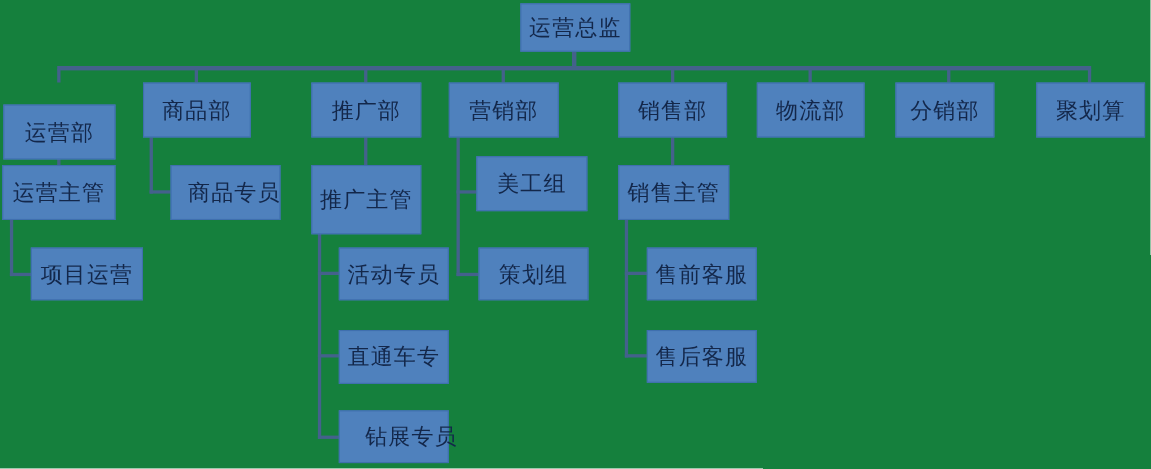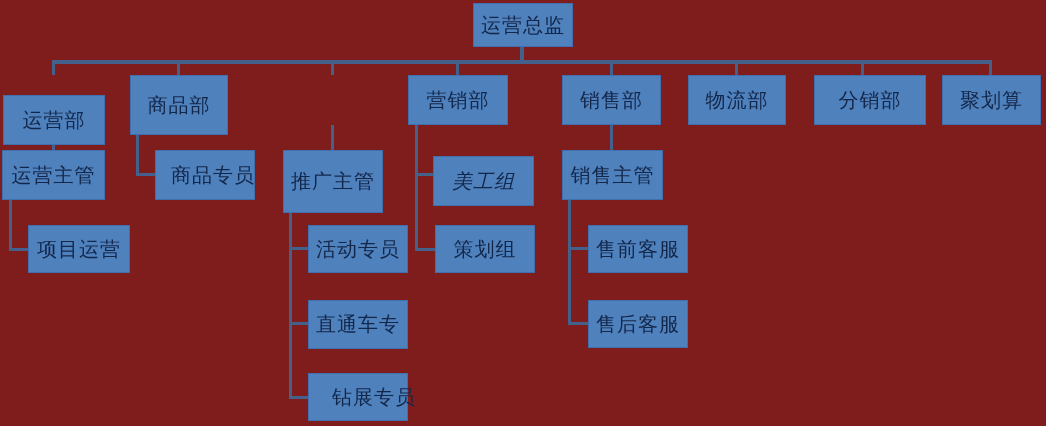--- a/index.html
+++ b/index.html
@@ -1,19 +1,19 @@
 <!DOCTYPE html>
 <html style="--box_fill: #4f81bd; --box_border: #3f6fae; --line: #44618c; --text: #13274a;"><head>
 <meta charset="utf-8">
 <style>
   html,body{margin:0;padding:0;background:#ffffff;}
   #canvas{
     position:relative;
     width:1046px;height:426px;
-    background:#7f1d1d;
+    background:#15803d;
     font-family:"DejaVu Serif","Liberation Serif",serif;
     overflow:hidden;
     text-align:center;
   }
   .node{
     position:absolute;
     background:var(--box_fill,#4f81bd);
     border:1px solid var(--box_border,#3f6fae);
     box-sizing:border-box;
     color:var(--text,#13274a);
@@ -22,31 +22,31 @@
     letter-spacing:1px;
     white-space:nowrap;
   }
   .line{
     position:absolute;
     background:var(--line,#44618c);
   }
   
   .n-director{left:473px;top:3px;width:100px;height:44px;}
   .n-dept-yunying{left:3px;top:75px;width:102px;height:50px;margin-top:20px;}
-  .n-dept-shangpin{left:130px;top:75px;width:98px;height:60px;}
+  .n-dept-shangpin{left:130px;top:75px;width:98px;height:50px;}
   .n-dept-tuiguang{left:283px;top:75px;width:100px;height:50px;}
   .n-dept-yingxiao{left:408px;top:75px;width:100px;height:50px;}
   .n-dept-xiaoshou{left:562px;top:75px;width:99px;height:50px;}
   .n-dept-wuliu{left:688px;top:75px;width:98px;height:50px;}
-  .n-dept-fenxiao{left:814px;top:75px;width:112px;height:50px;}
+  .n-dept-fenxiao{left:814px;top:75px;width:90px;height:50px;}
   .n-dept-juhuasuan{left:942px;top:75px;width:99px;height:50px;}
   .n-yunying-zhuguan{left:2px;top:150px;width:103px;height:50px;}
   .n-shangpin-zhuanyuan{left:155px;top:150px;width:100px;height:50px;padding-left:16px;}
   .n-tuiguang-zhuguan{left:283px;top:150px;width:100px;height:63px;}
-  .n-meigong-zu{left:433px;top:156px;width:101px;height:50px;font-style:italic;}
+  .n-meigong-zu{left:433px;top:142px;width:101px;height:50px;}
   .n-xiaoshou-zhuguan{left:562px;top:150px;width:101px;height:50px;}
   .n-xiangmu-yunying{left:28px;top:225px;width:102px;height:48px;}
   .n-huodong-zhuanyuan{left:308px;top:225px;width:100px;height:48px;}
   .n-cehua-zu{left:435px;top:225px;width:100px;height:48px;}
   .n-shouqian-kefu{left:588px;top:225px;width:100px;height:48px;}
   .n-zhitongche-zhuan{left:308px;top:300px;width:100px;height:49px;}
   .n-shouhou-kefu{left:588px;top:300px;width:100px;height:48px;}
   .n-zuanzhan-zhuanyuan{left:308px;top:373px;width:100px;height:48px;padding-left:32px;}
 </style>
 </head>
@@ -85,20 +85,21 @@
   <div class="line" style="left:415px;top:248px;width:20px;height:3px;"></div>
 
   <div class="line" style="left:568px;top:200px;width:3px;height:125px;"></div>
   <div class="line" style="left:568px;top:247px;width:20px;height:3px;"></div>
   <div class="line" style="left:568px;top:322px;width:20px;height:3px;"></div>
 
   <div class="node n-director">运营总监</div>
 
   <div class="node n-dept-yunying">运营部</div>
   <div class="node n-dept-shangpin">商品部</div>
+  <div class="node n-dept-tuiguang">推广部</div>
   <div class="node n-dept-yingxiao">营销部</div>
   <div class="node n-dept-xiaoshou">销售部</div>
   <div class="node n-dept-wuliu">物流部</div>
   <div class="node n-dept-fenxiao">分销部</div>
   <div class="node n-dept-juhuasuan">聚划算</div>
 
   <div class="node n-yunying-zhuguan">运营主管</div>
   <div class="node n-shangpin-zhuanyuan">商品专员</div>
   <div class="node n-tuiguang-zhuguan">推广主管</div>
   <div class="node n-meigong-zu">美工组</div>

